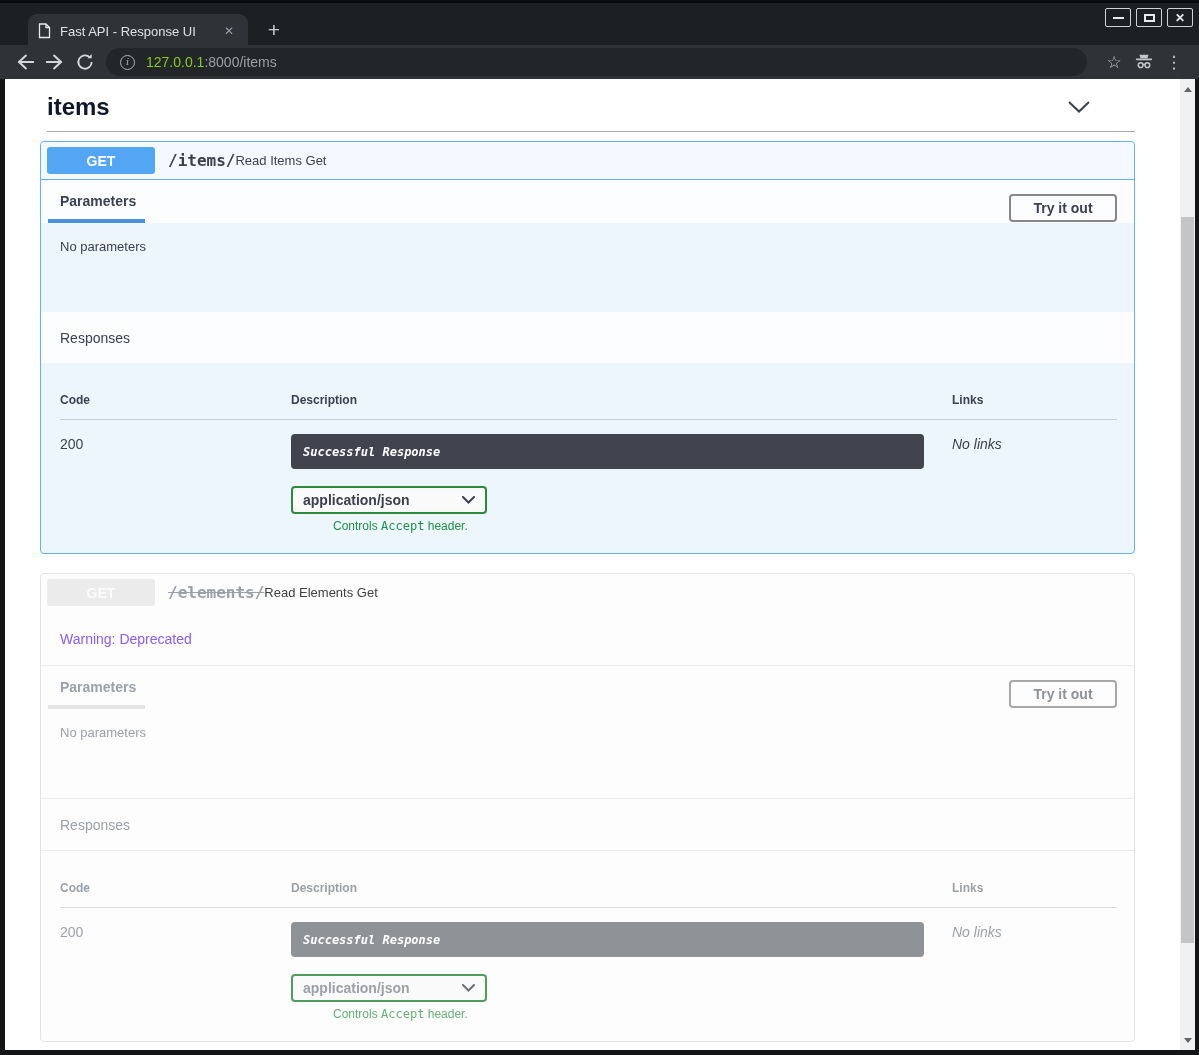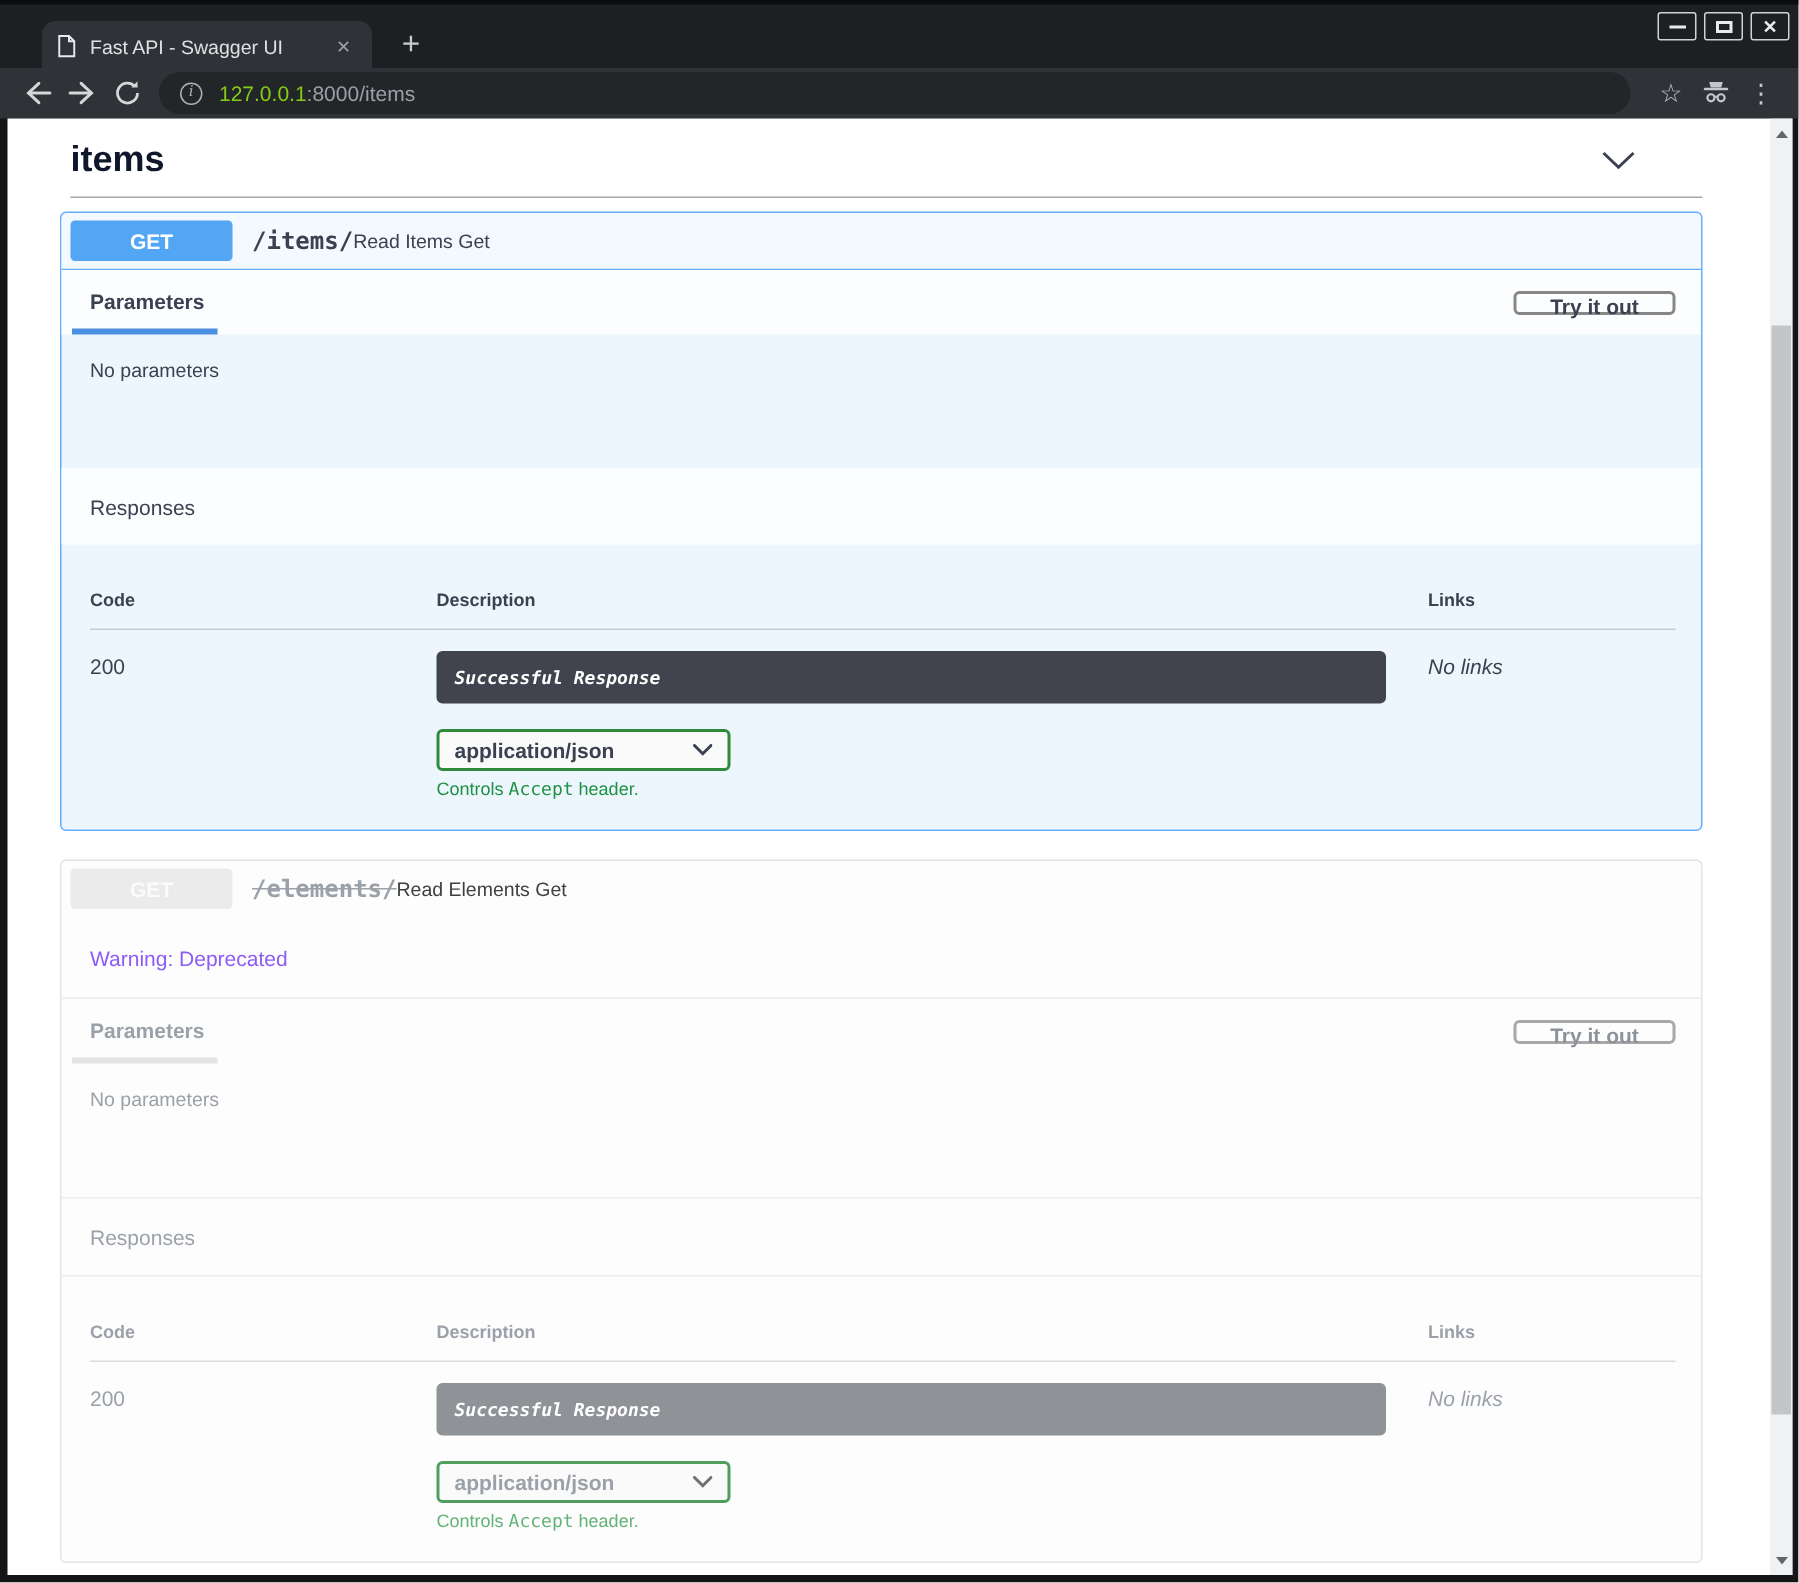--- a/index.html
+++ b/index.html
@@ -63,21 +63,21 @@
     font-weight:bold; font-size:14px; display:flex; align-items:center;
     justify-content:center; }
   .path { font-family:"DejaVu Sans Mono", monospace; font-weight:bold;
     font-size:16px; margin-left:13px; }
   .summary-desc { font-size:13px; margin-left:0; }
 
   .sec-header { display:flex; align-items:flex-start; padding:13px 17px 0 0; }
   .sec-tab-wrap { flex:1; }
   .sec-title { font-size:14px; font-weight:bold; margin-left:19px; }
   .tab-underline { height:4px; width:97px; margin:10px 0 0 7px; }
-  .tryout-btn { width:108px; height:16px; border:2px solid #878787;
+  .tryout-btn { width:108px; height:28px; border:2px solid #878787;
     border-radius:4px; background:transparent; font-weight:bold; font-size:14px;
     color:#3b4151; margin-top:1px; font-family:"Liberation Sans",sans-serif; }
   .sec-body { padding:16px 19px 58px 19px; font-size:13px; }
 
   .responses-header { padding:18px 19px 17px 19px; font-size:14px;
     font-weight:normal; }
 
   .resp-table { padding:30px 17px 20px 19px; }
   .resp-grid { display:grid; grid-template-columns:231px 661px 1fr; }
   .col-h { font-size:12px; font-weight:bold; padding-bottom:12px; }
@@ -86,21 +86,21 @@
   .code-cell { font-size:14px; padding-top:2px; }
   .desc-box { width:633px; height:35px; border-radius:4px; display:flex;
     align-items:center; padding:0 12px; }
   .desc-box span { font-family:"DejaVu Sans Mono", monospace; font-size:12px;
     font-style:italic; font-weight:bold; color:#ffffff; }
   .links-cell { font-size:14px; font-style:italic; padding-top:2px; }
   .media-select { margin-top:17px; width:196px; height:28px;
     border:2px solid #2e8b3c; border-radius:4px; background:#fafafa;
     display:flex; align-items:center; padding:0 10px; }
   .media-select .ms-label { flex:1; font-size:14px; font-weight:bold; }
-  .controls-note { margin-top:5px; font-size:12px; color:#1f9144; }
+  .controls-note { margin-top:5px; font-size:12px; color:#1f9144;margin-left:42px; }
   .controls-note code { font-family:"DejaVu Sans Mono", monospace;
     font-size:12px; }
 
   
   .opblock-get { border:1px solid #61affe; background:#eef6fd; }
   .opblock-get .summary { background:#f3f9fe; border-bottom:1px solid #61affe;
     border-radius:4px 4px 0 0; }
   .opblock-get .method-btn { background:#53a6f4; }
   .opblock-get .sec-header { background:#fbfdfe; }
   .opblock-get .tab-underline { background:#4a90e2; }
@@ -157,21 +157,21 @@
 <div class="window">
 
   <div class="tabstrip">
     <div class="tab">
       <span>
         <svg width="13" height="16" viewBox="0 0 13 16" fill="none" stroke="#e8eaed" stroke-width="1.3">
           <path d="M1.5 1 h6.5 l3.5 3.5 v10 h-10 z"></path>
           <path d="M8 1 v3.5 h3.5"></path>
         </svg>
       </span>
-      <span class="tab-title">Fast API - Swagger UI</span>
+      <span class="tab-title">Fast API - Response UI</span>
       <span class="tab-close">✕</span>
     </div>
     <div class="newtab-btn">+</div>
     <div class="win-controls">
       <div class="wbtn">
         <span class="min-glyph"></span>
       </div>
       <div class="wbtn">
         <span class="max-glyph"></span>
       </div>

